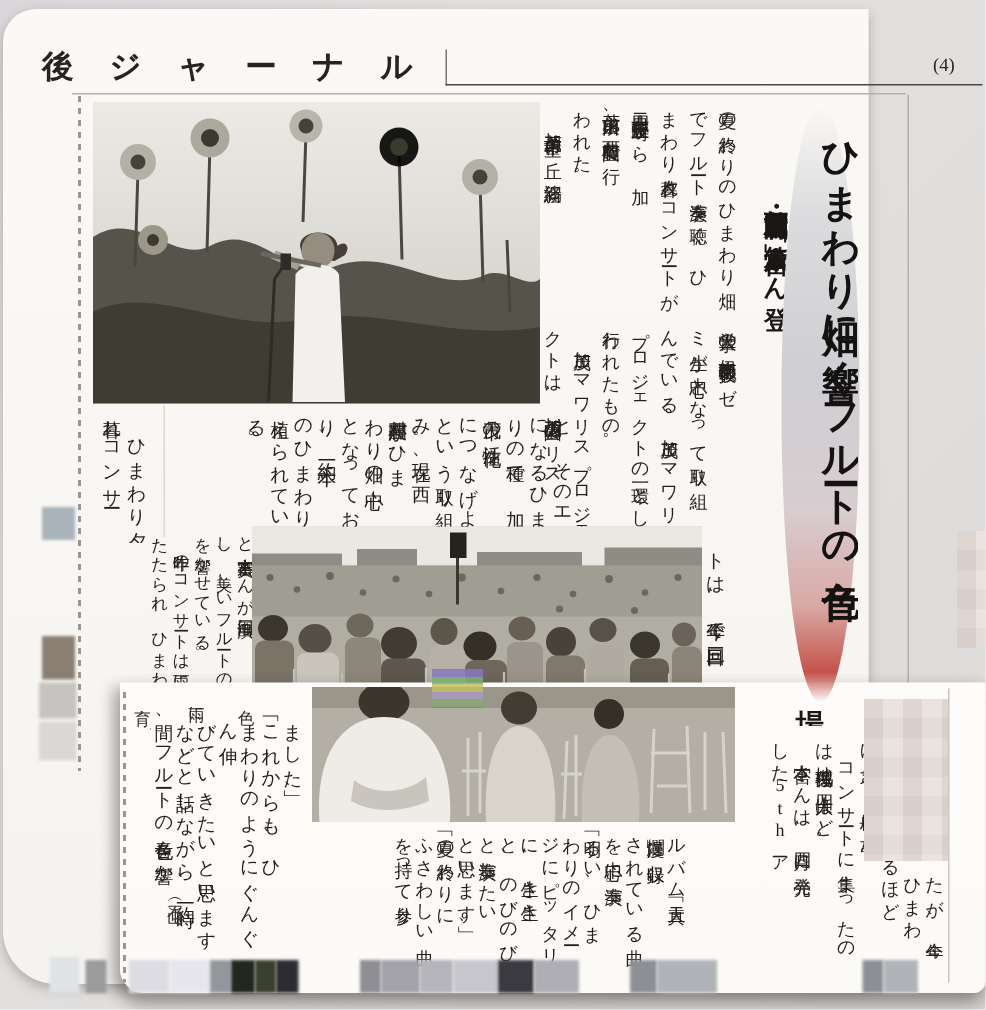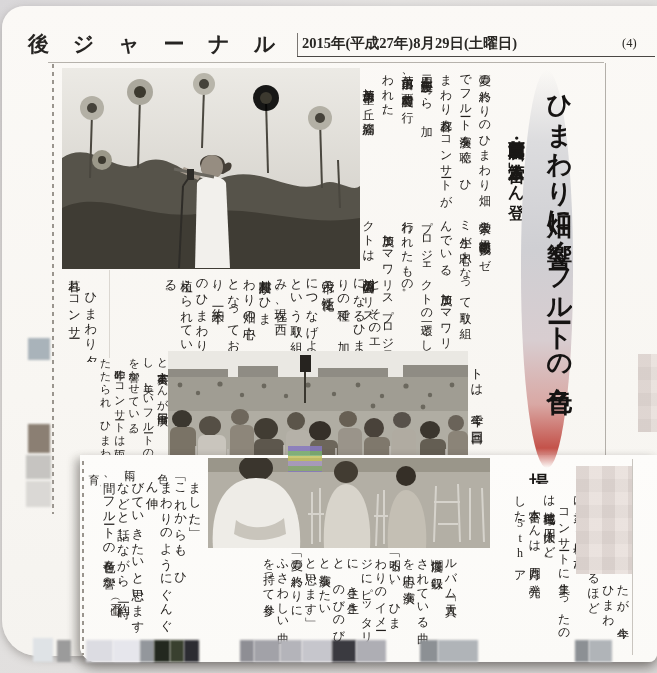--- a/index.html
+++ b/index.html
@@ -3,21 +3,21 @@
 <meta charset="utf-8">
 <style>
   html,body{margin:0;padding:0;}
   body{
     width:657px;height:673px;position:relative;overflow:hidden;
     background:linear-gradient(135deg,#d9d7d9 0%,#e4e2e1 30%,#dcdad9 100%);
     font-family:"Liberation Serif",serif;
   }
   
   #main-scan{
-    position:absolute;left:2px;top:6px;width:655px;height:650px;
+    position:absolute;left:2px;top:6px;width:577px;height:650px;
     background:linear-gradient(180deg,#fbf9f6 0%,#f8f6f2 60%,#f5f3ef 100%);
     border-radius:22px 0 0 36px;
     box-shadow:0 3px 8px rgba(80,75,70,.35);
   }
   #overlay-scan{
     position:absolute;left:80px;top:455px;width:577px;height:207px;
     background:linear-gradient(180deg,#fdfcfa 0%,#fbfaf7 100%);
     border-radius:0 0 8px 16px;
     box-shadow:-5px 3px 9px rgba(70,65,60,.28),0 7px 12px rgba(70,65,60,.4);
   }
@@ -86,21 +86,20 @@
     opacity:.85;
   }
   .blur-block{position:absolute;filter:blur(1px);}
 </style>
 </head>
 <body>
 
 <div id="main-scan">
 
   <div class="masthead">後 ジ ャ ー ナ ル</div>
-  <div class="dateline">2015年(平成27年)8月29日(土曜日)</div>
   <div class="pageno">(4)</div>
   <div class="header-tick"></div>
   <div class="header-rule"></div>
   <div class="top-rule"></div>
   <div class="col-rule-right"></div>
   <div class="dash-line" id="dash-main"></div>
   <div class="faint-vline"></div>
 
   <div class="headline-banner"></div>
   <div class="vtext headline-main">ひまわり畑に響くフルートの音色</div>

